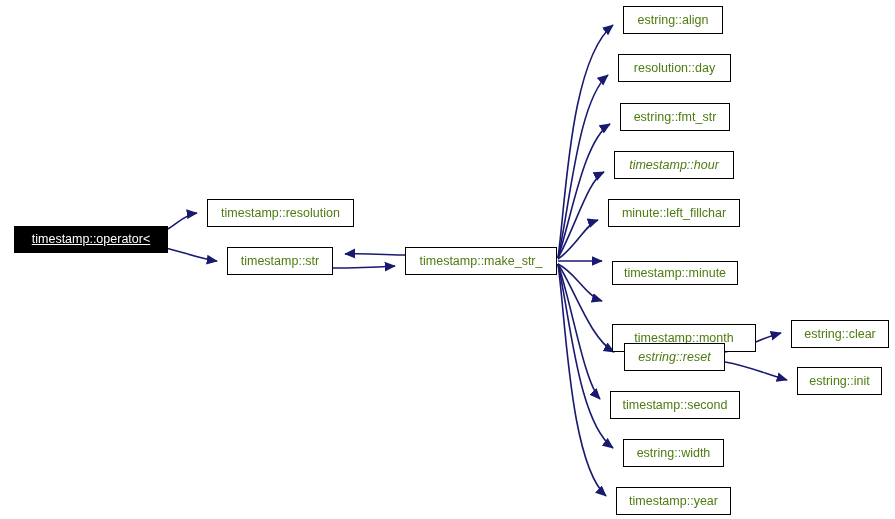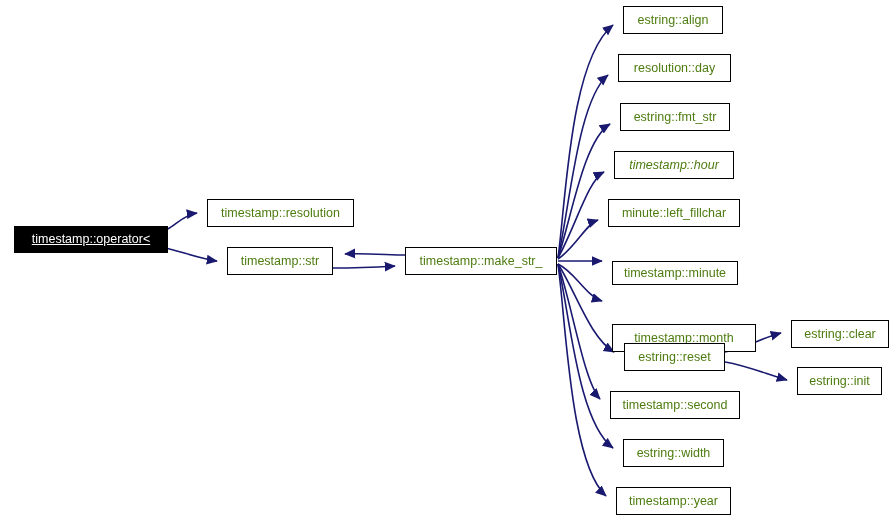--- a/index.html
+++ b/index.html
@@ -122,21 +122,21 @@
   </div>
 
   <div class="node" style="left:612px; top:231px; width:126px; height:24px;margin-top:30px;">
     <span class="node-label">timestamp::minute</span>
   </div>
 
   <div class="node" style="left:612px; top:295px; width:144px; height:28px;margin-top:29px;">
     <span class="node-label">timestamp::month</span>
   </div>
 
-  <div class="node" style="left:624px; top:343px; width:101px; height:28px;">
+  <div class="node" style="left:624px; top:343px; width:101px; height:28px;font-style:italic;">
     <span class="node-label">estring::reset</span>
   </div>
 
   <div class="node" style="left:610px; top:391px; width:130px; height:28px;">
     <span class="node-label">timestamp::second</span>
   </div>
 
   <div class="node" style="left:623px; top:439px; width:101px; height:28px;">
     <span class="node-label">estring::width</span>
   </div>

